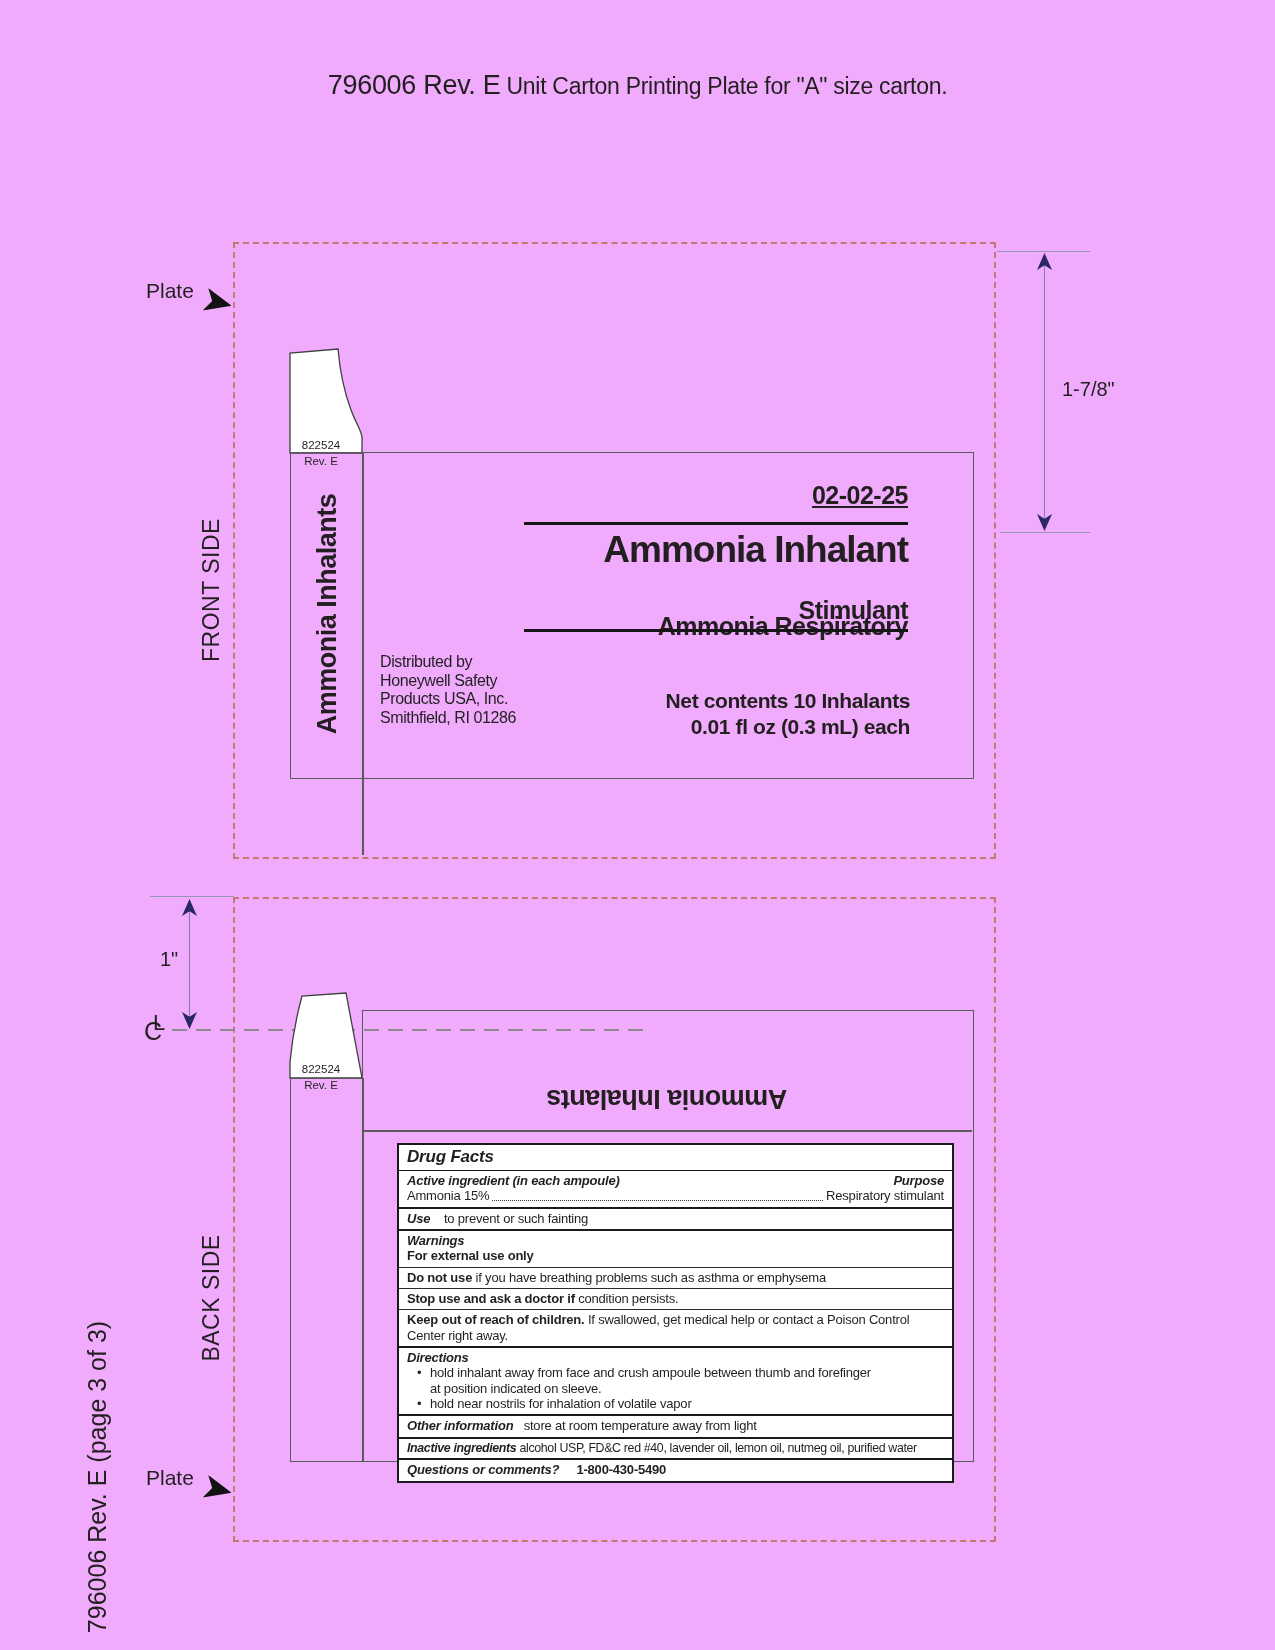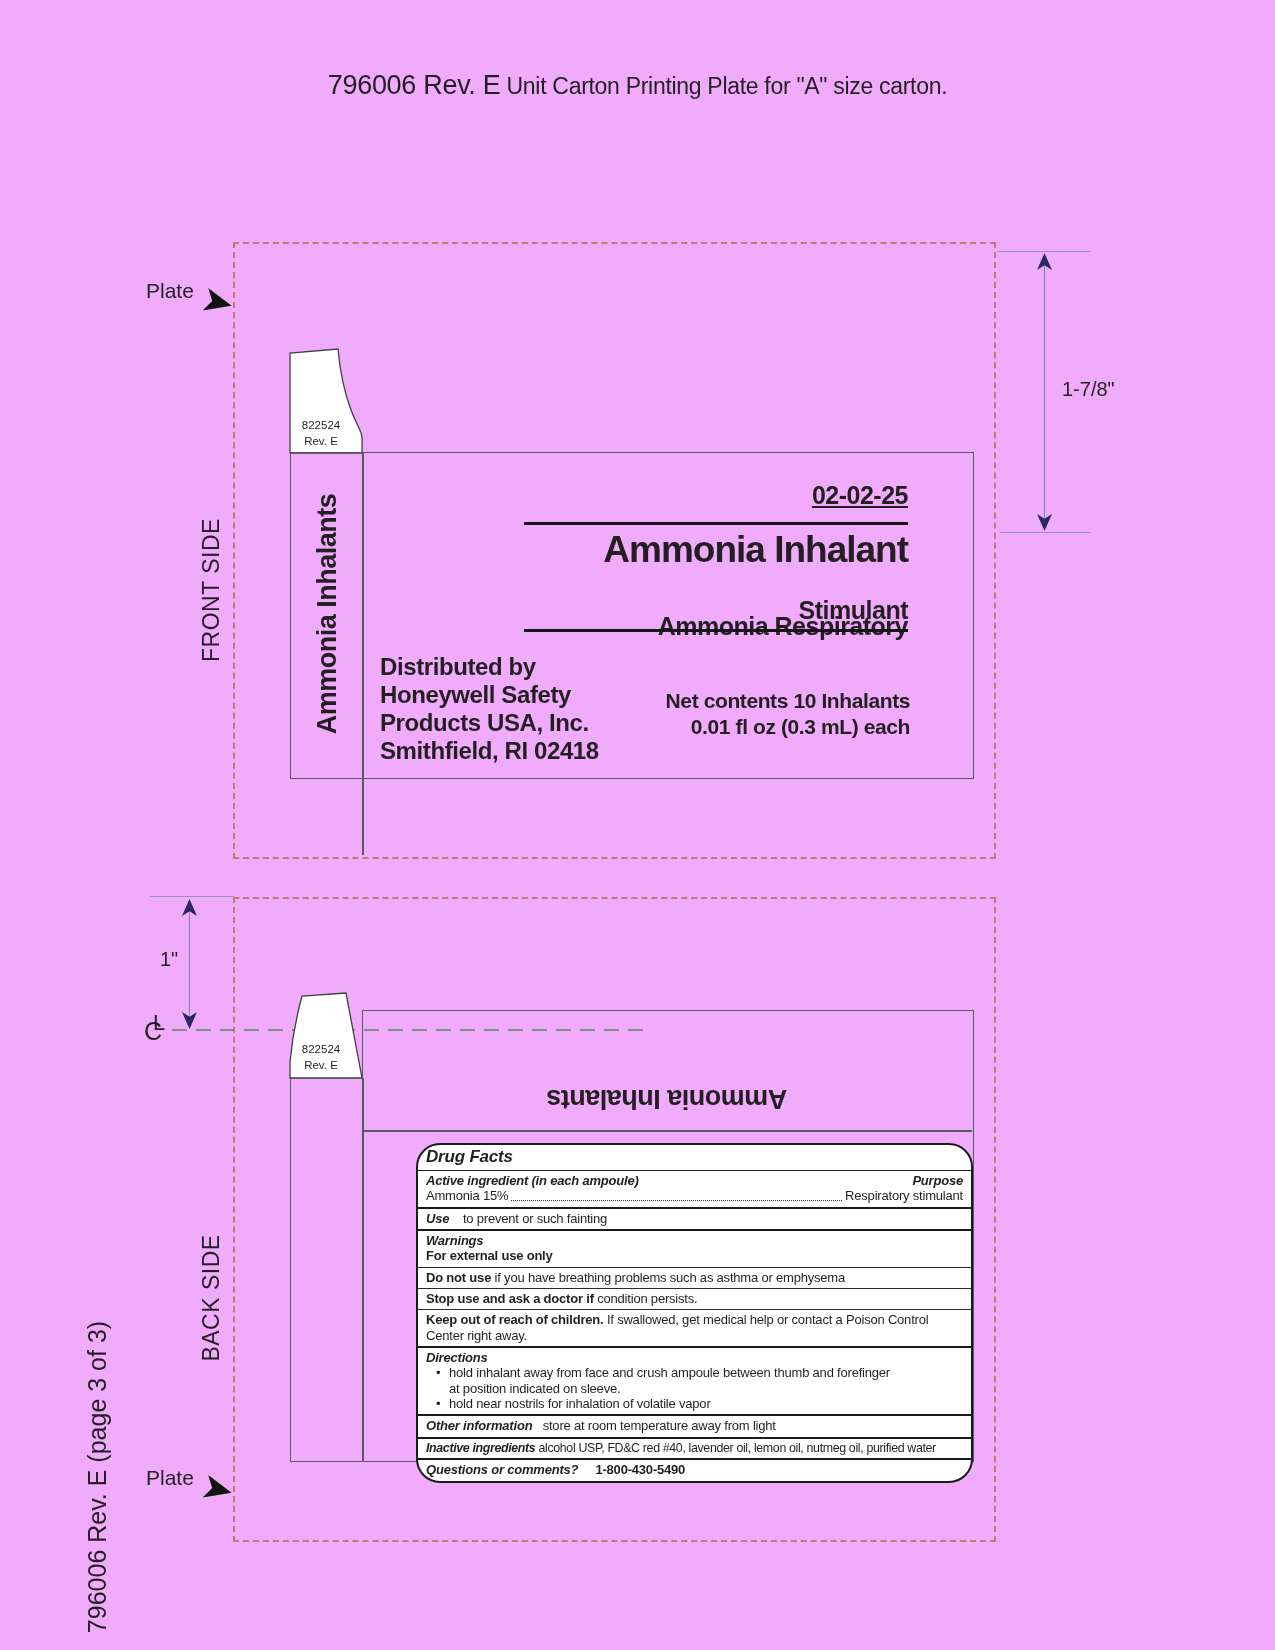--- a/index.html
+++ b/index.html
@@ -31,27 +31,27 @@
   .ah.down{clip-path:polygon(50% 100%,100% 0,50% 28%,0 0);}
   .dim-label{font-size:20px;}
   
   .rot-ccw{transform:translate(-50%,-50%) rotate(-90deg);transform-origin:center;white-space:nowrap;text-align:center;}
   .rot-180{transform:rotate(180deg);}
   .side-label{font-size:23px;letter-spacing:0.5px;}
   .panel-vtitle{font-size:27px;font-weight:bold;letter-spacing:-0.5px;}
   .footer-vtext{font-size:25px;}
   
   .tab-path{stroke:#3F3F41;stroke-width:1.3;fill:#fff;}
-  .tab-text{font-size:11.5px;text-align:center;line-height:1.35;}
+  .tab-text{font-size:11.5px;text-align:center;line-height:1.35;margin-top:20px;}
   .r-align{text-align:right;}
   .date-text{font-size:25px;font-weight:bold;letter-spacing:-0.5px;text-decoration:underline;}
   .main-title{font-size:37px;font-weight:bold;letter-spacing:-1px;line-height:1;}
   .sub-title{font-size:25px;font-weight:bold;letter-spacing:-0.5px;line-height:1;}
   .rule{height:3px;background:#161616;}
-  .addr{font-size:24px;font-weight:bold;line-height:1.17;letter-spacing:-0.4px;}
+  .addr{font-size:16px;font-weight:normal;line-height:1.17;letter-spacing:-0.4px;}
   .net{font-size:21px;font-weight:bold;line-height:1.25;letter-spacing:-0.4px;text-align:center;}
   
   .cdash{height:1.5px;background:repeating-linear-gradient(90deg,var(--cline) 0 15px,transparent 15px 24px);}
   .cl-sym{width:26px;height:36px;}
   .cl-sym .c{position:absolute;left:0;top:7px;font-size:25px;line-height:1;}
   .cl-sym .l{position:absolute;left:9px;top:0;font-size:22px;line-height:1;}
   
   .df{border:2.6px solid #1A1A1B;background:#fff;font-size:13px;letter-spacing:-0.2px;line-height:1.18;}
   .df .row{padding:2px 8px 3px 8px;}
   .df .thick{border-top:2.6px solid #1A1A1B;}
@@ -102,21 +102,21 @@
     <div class="abs rule" style="left:524px;top:522px;width:384px;"></div>
     <div class="abs r-align main-title" style="left:480px;top:531px;width:428px;">Ammonia Inhalant</div>
     <div class="abs r-align sub-title" style="left:480px;top:571px;width:428px;margin-top:43px;">Ammonia Respiratory</div>
     <div class="abs r-align sub-title" style="left:480px;top:598px;width:428px;">Stimulant</div>
     <div class="abs rule" style="left:524px;top:629px;width:384px;"></div>
 
     <div class="abs addr" style="left:380px;top:653px;">
       <div>Distributed by</div>
       <div>Honeywell Safety</div>
       <div>Products USA, Inc.</div>
-      <div>Smithfield, RI 02418</div>
+      <div>Smithfield, RI 01286</div>
     </div>
 
     <div class="abs net" style="left:628px;top:688px;width:282px;text-align:right;">
       <div>Net contents 10 Inhalants</div>
       <div>0.01 fl oz (0.3 mL) each</div>
     </div>
 
     <div class="abs tick" style="left:997px;top:251px;width:93px;"></div>
     <div class="abs tick" style="left:1000px;top:532px;width:90px;"></div>
     <div class="abs shaft" style="left:1044px;top:255px;height:274px;"></div>
@@ -150,21 +150,21 @@
       <div>822524</div>
       <div>Rev. E</div>
     </div>
 
     <div class="abs box" style="left:290px;top:1078px;width:72px;height:382px;"></div>
 
     <div class="abs box" style="left:362px;top:1010px;width:610px;height:450px;"></div>
     <div class="abs hline" style="left:362px;top:1130px;width:610px;"></div>
     <div class="abs rot-180 panel-vtitle" style="left:460px;top:1083px;width:414px;text-align:center;">Ammonia Inhalants</div>
 
-    <div class="abs df" style="left:416px;top:1143px;width:553px;border-radius:24px;">
+    <div class="abs df" style="left:397px;top:1143px;width:553px;">
       <div class="df-title">Drug Facts</div>
 
       <div class="row">
         <div class="flexrow">
           <span class="bi">Active ingredient (in each ampoule)</span>
           <span class="bi">Purpose</span>
         </div>
         <div class="flexrow">
           <span>Ammonia 15%</span>
           <span class="leader"></span>

